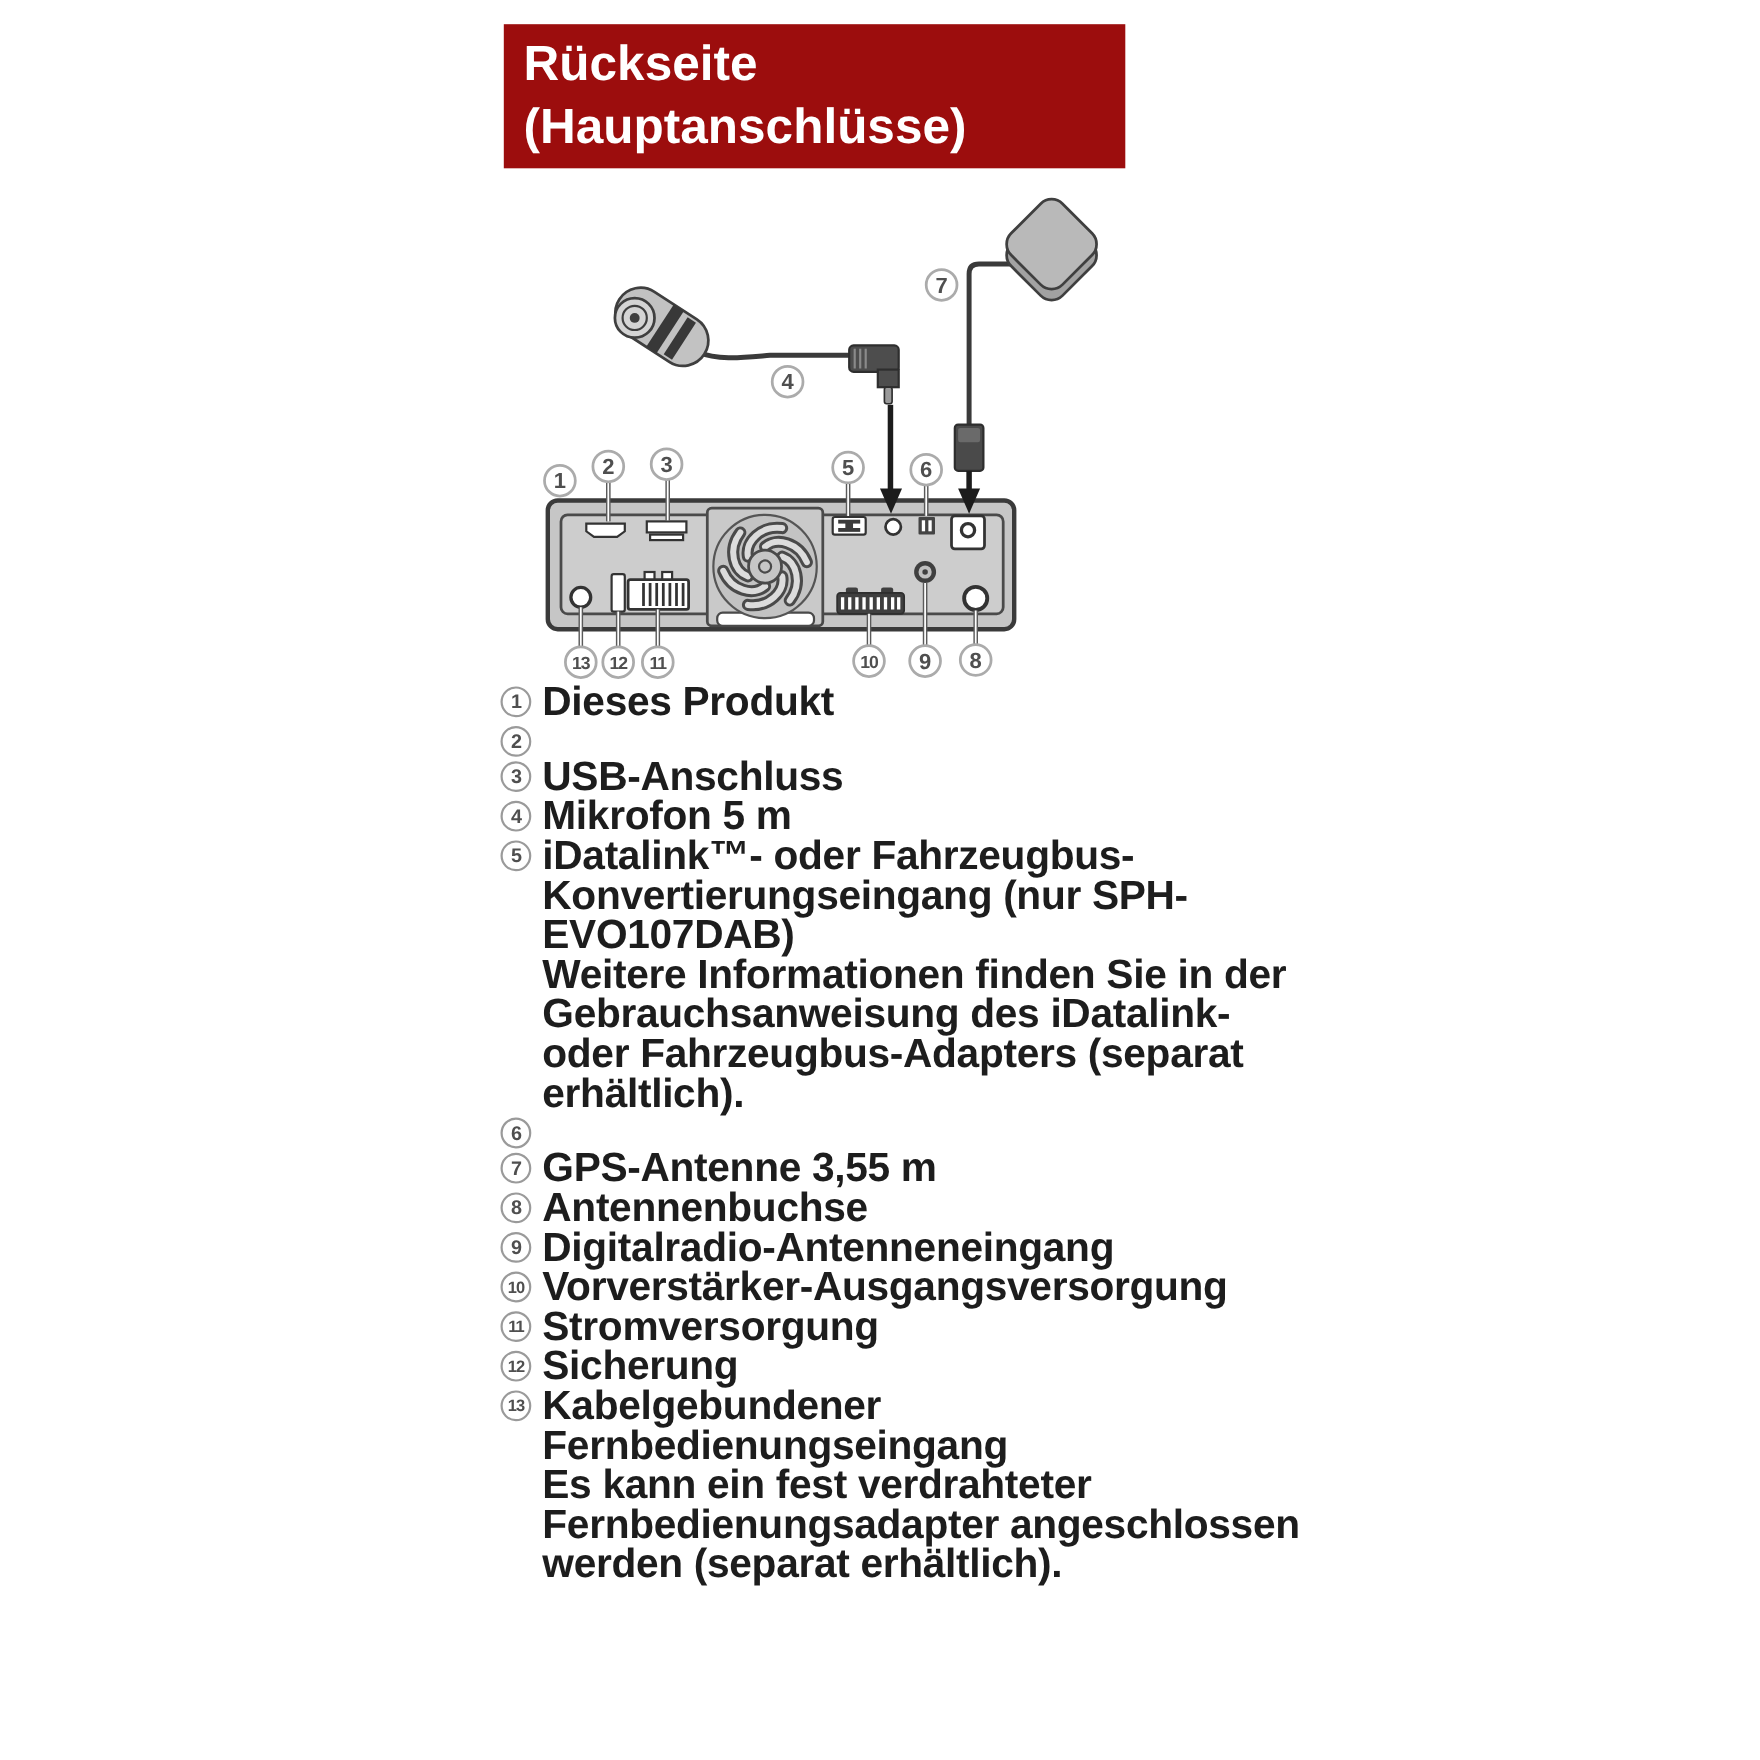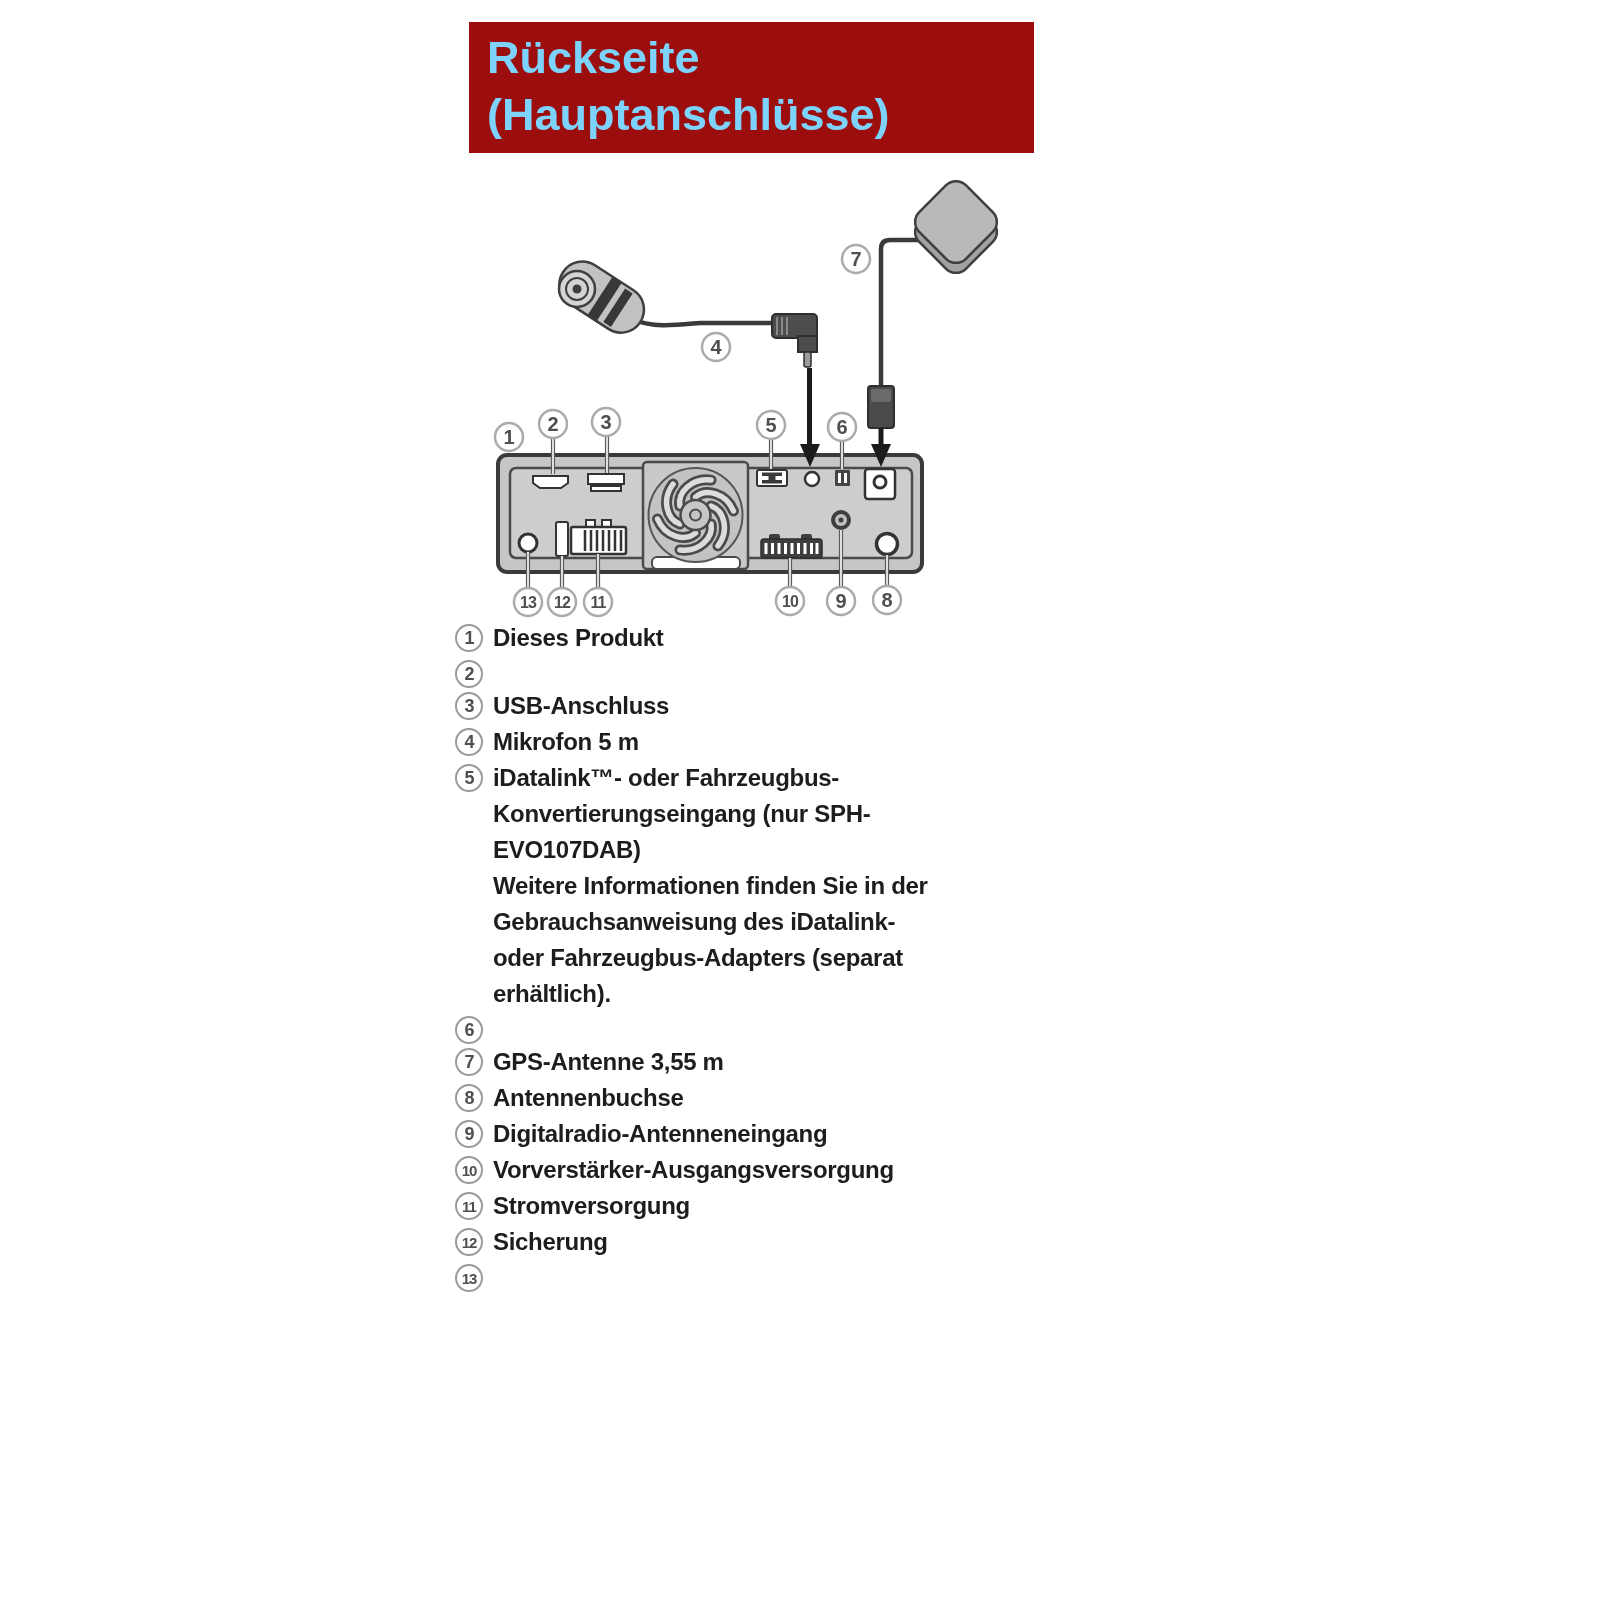--- a/index.html
+++ b/index.html
@@ -1,31 +1,31 @@
 <!DOCTYPE html>
 <html><head>
 <meta charset="utf-8">
 <style>
   html,body{margin:0;padding:0;background:#fff;}
   .page{position:relative;width:1600px;height:1600px;background:#ffffff;
         font-family:"Liberation Sans",sans-serif;overflow:hidden;}
 
   .section-header{position:absolute;left:458px;top:22px;width:565px;height:131px;
-        background:#9c0d0d;color:#7dd3fc;font-weight:700;font-size:45px;line-height:57px;
-        padding:7px 0 0 18px;box-sizing:border-box;margin-left:11px;}
+        background:#9c0d0d;color:#ffffff;font-weight:700;font-size:45px;line-height:57px;
+        padding:7px 0 0 18px;box-sizing:border-box;}
 
   .diagram{position:absolute;left:0;top:0;width:1600px;height:1600px;}
 
   .legend{position:absolute;left:455px;top:620px;width:610px;color:#1d1d1d;}
   .legend-item{display:flex;align-items:flex-start;}
   .legend-num{flex:0 0 auto;width:28px;height:28px;border:2.5px solid #9a9a9a;border-radius:50%;
         display:flex;align-items:center;justify-content:center;font-size:18px;font-weight:700;
         color:#4f4f4f;margin:4px 10px 0 0;box-sizing:border-box;letter-spacing:-1px;}
   .legend-num.two-digit{font-size:15px;}
-  .legend-text{font-size:24px;line-height:36px;font-weight:700;letter-spacing:-0.3px;white-space:nowrap;}
+  .legend-text{font-size:37px;line-height:36px;font-weight:700;letter-spacing:-0.3px;white-space:nowrap;}
 
   
   .cable{fill:none;stroke:#3a3a3a;stroke-width:4.5;stroke-linecap:round;}
   .arrow-line{stroke:#1c1c1c;stroke-width:5;}
   .ldd{stroke:#5a5a5a;stroke-width:4.2;}
   .ldl{stroke:#ffffff;stroke-width:1.6;}
   .co-circle{fill:#ffffff;stroke:#ababab;stroke-width:2.5;}
   .co-text{font-family:"Liberation Sans",sans-serif;font-weight:700;font-size:20px;
         fill:#4f4f4f;text-anchor:middle;}
   .co-text.two{font-size:16px;letter-spacing:-1px;}
@@ -281,16 +281,17 @@
       <div class="legend-text">Stromversorgung</div>
     </div>
 
     <div class="legend-item">
       <span class="legend-num two-digit">12</span>
       <div class="legend-text">Sicherung</div>
     </div>
 
     <div class="legend-item">
       <span class="legend-num two-digit">13</span>
+      <div class="legend-text">Kabelgebundener<br>Fernbedienungseingang<br>Es kann ein fest verdrahteter<br>Fernbedienungsadapter angeschlossen<br>werden (separat erhältlich).</div>
     </div>
   </div>
 
 </div>
 
 </body></html>

